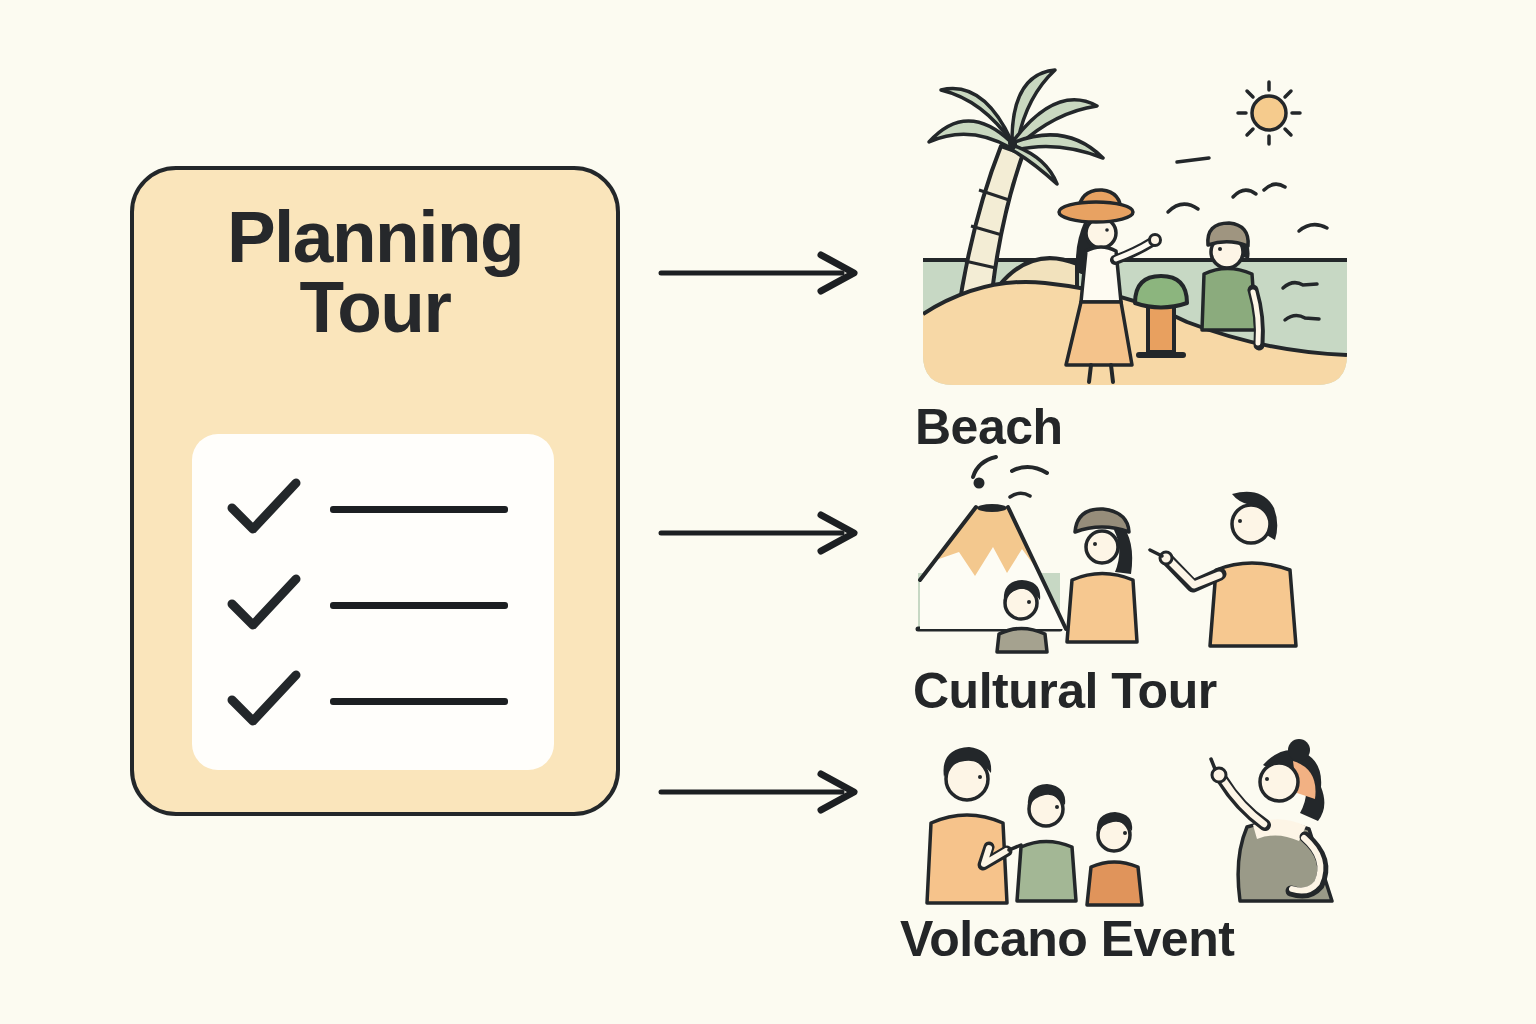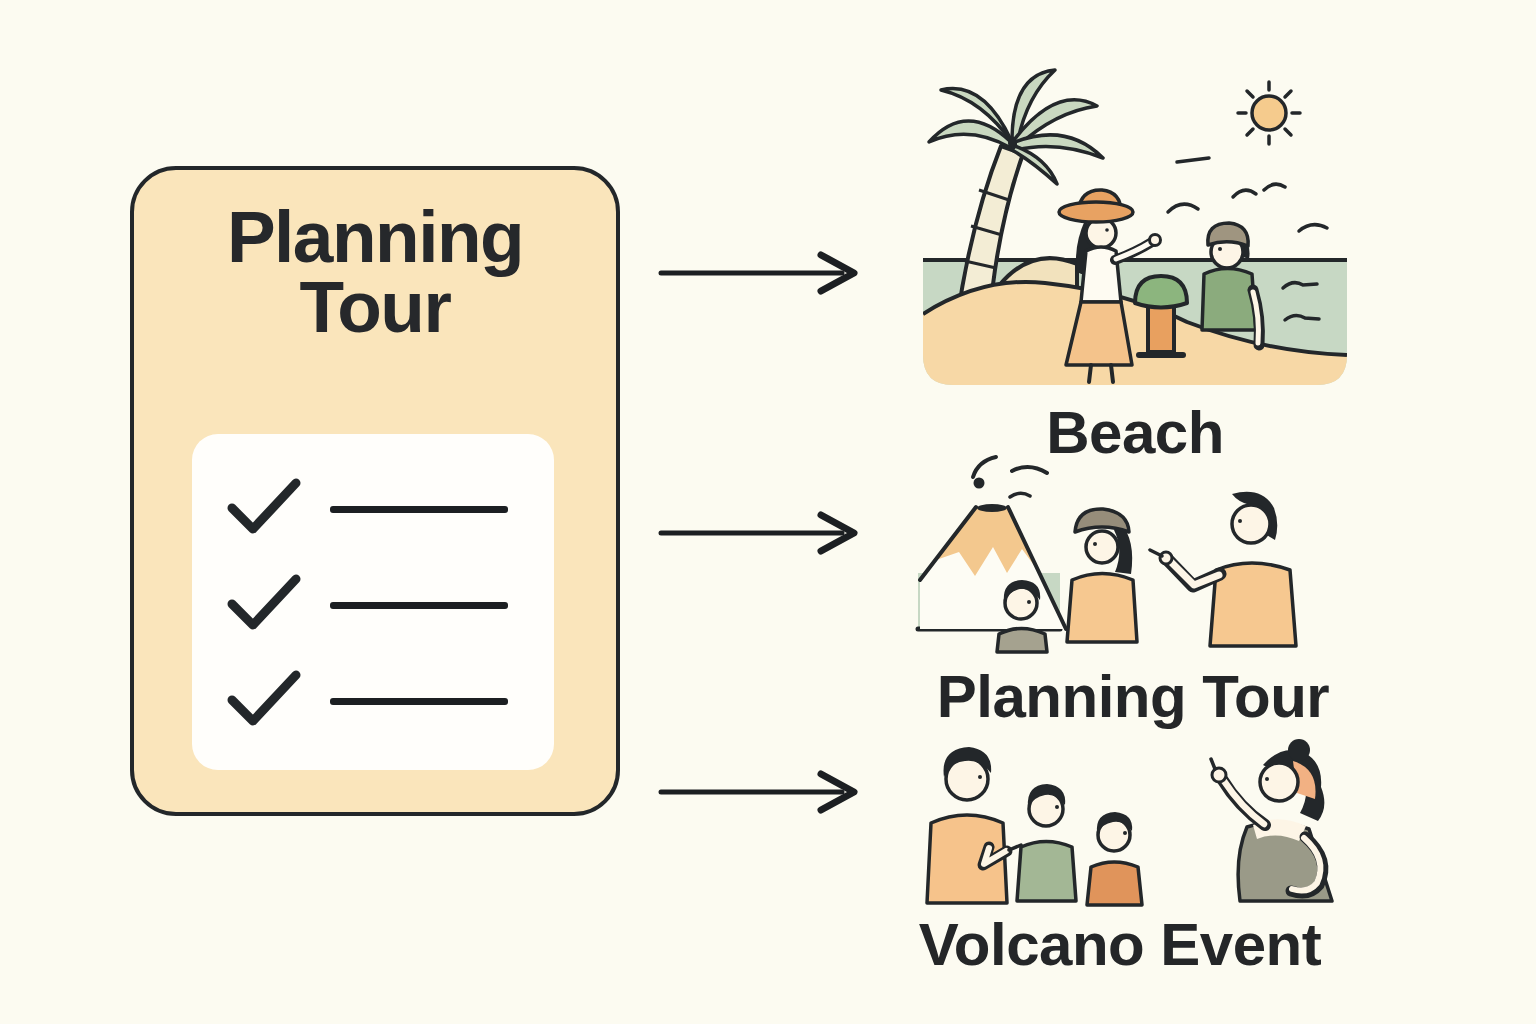--- a/index.html
+++ b/index.html
@@ -25,22 +25,22 @@
     background:#FFFEFB;border-radius:26px;
     display:flex;flex-direction:column;justify-content:center;
     padding:0 0 0 34px;box-sizing:border-box;gap:36px;
   }
   .chk-row{display:flex;align-items:center;height:60px;}
   .chk-line{width:178px;height:7px;background:#1C1F22;border-radius:3px;margin-left:28px;margin-top:6px;}
   
   .arrow{width:205px;height:50px;}
   
   .opt-label{
-    width:440px;text-align:center;color:#242628;
-    font-size:60px;font-weight:700;letter-spacing:-0.5px;
+    width:440px;text-align:left;color:#242628;
+    font-size:50px;font-weight:700;letter-spacing:-0.5px;
   }
 </style>
 </head>
 <body>
 
 <div class="canvas">
 
   <div class="abs card">
     <div class="card-title">
       <div>Planning</div>
@@ -202,21 +202,21 @@
       <path d="M332,44 Q362,36 374,58 Q380,74 375,90 L362,82 Q368,60 350,55 Q338,52 332,44 Z" fill="#23272A"></path>
       <circle cx="351" cy="74" r="19" fill="#FDF5E6" stroke="#23272A" stroke-width="3.5"></circle>
       <circle cx="340" cy="71" r="2" fill="#23272A"></circle>
       <path d="M316,120 Q351,106 390,120 L396,196 L310,196 Z" fill="#F6C890" stroke="#23272A" stroke-width="3.5" stroke-linejoin="round"></path>
       <path d="M320,124 L293,136 L268,110" stroke="#23272A" stroke-width="13" fill="none" stroke-linecap="round" stroke-linejoin="round"></path>
       <path d="M319,125 L294,135 L270,111" stroke="#FDF5E6" stroke-width="7" fill="none" stroke-linecap="round" stroke-linejoin="round"></path>
       <circle cx="266" cy="108" r="6" fill="#FDF5E6" stroke="#23272A" stroke-width="3"></circle>
       <path d="M262,106 L250,100" stroke="#23272A" stroke-width="3.5" stroke-linecap="round"></path>
     </g>
   </svg>
-  <div class="abs opt-label" style="left:913px;top:662px;">Planning Tour</div>
+  <div class="abs opt-label" style="left:913px;top:662px;">Cultural Tour</div>
 
   <svg class="abs" style="left:885px;top:735px;" width="480" height="175" viewBox="0 0 480 175">
 
     <g>
       <circle cx="82" cy="44" r="21" fill="#FDF5E6" stroke="#23272A" stroke-width="3.5"></circle>
       <path d="M59,42 Q55,14 84,12 Q108,15 106,38 Q95,24 80,26 Q64,28 59,42 Z" fill="#23272A"></path>
       <circle cx="95" cy="42" r="2" fill="#23272A"></circle>
       <path d="M46,88 Q82,72 118,88 L122,168 L42,168 Z" fill="#F6C38B" stroke="#23272A" stroke-width="3.5" stroke-linejoin="round"></path>
       <path d="M104,112 L98,130 L122,116" stroke="#23272A" stroke-width="11" fill="none" stroke-linecap="round" stroke-linejoin="round"></path>
       <path d="M104,113 L99,129 L121,116" stroke="#FDF5E6" stroke-width="6" fill="none" stroke-linecap="round" stroke-linejoin="round"></path>

